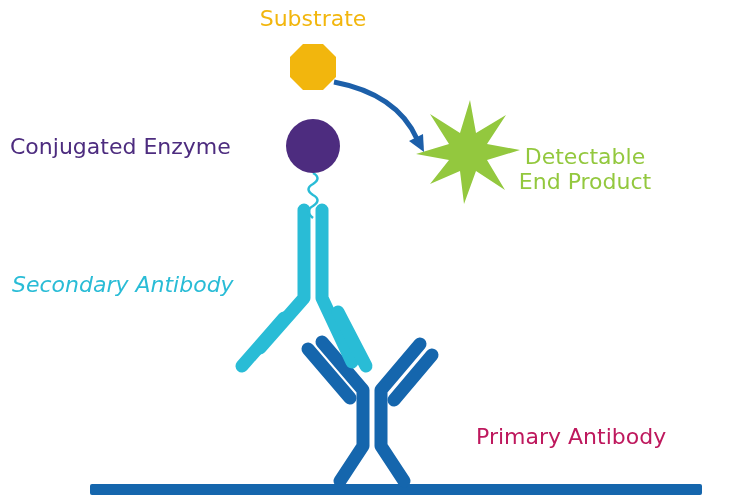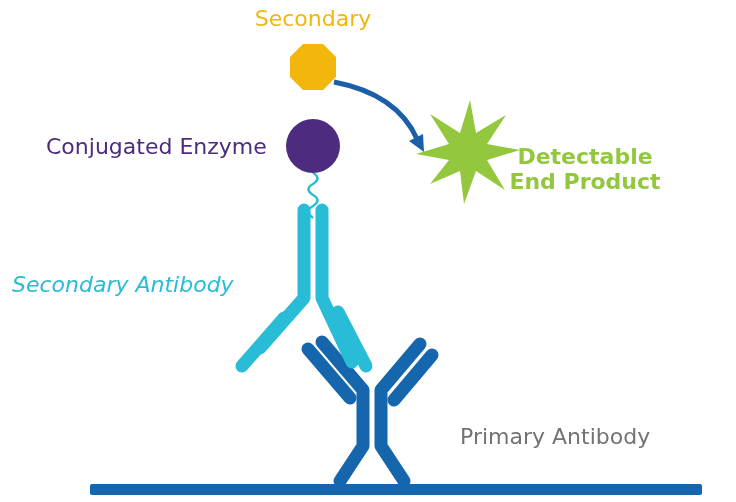--- a/index.html
+++ b/index.html
@@ -50,23 +50,23 @@
     <polygon points="336,77 323,90 303,90 290,77 290,57 303,44 323,44 336,57" fill="#F2B60D"></polygon>
 
     <polygon points="520,150 487,160 505,190 476,171 464,204 460,171 430,184 449,160 416,154 449,144 430,114 460,133 470,100 476,133 506,115 487,144" fill="#93C83E"></polygon>
 
     <g stroke="#1C5FA9">
       <path d="M334,82 Q397,94 417,139" fill="none" stroke-width="5"></path>
       <polygon points="424,152 409,141 423,134" stroke="none" fill="#1C5FA9"></polygon>
     </g>
   </svg>
 
-  <div class="label center" style="left: 200px; top: 6px; width: 226px; color: rgb(242, 182, 13);">Secondary</div>
+  <div class="label center" style="left: 200px; top: 6px; width: 226px; color: rgb(242, 182, 13);">Substrate</div>
 
-  <div class="label" style="left: 10px; top: 134px; color: rgb(77, 44, 127); margin-left: 36px;">Conjugated Enzyme</div>
+  <div class="label" style="left: 10px; top: 134px; color: rgb(77, 44, 127);">Conjugated Enzyme</div>
 
-  <div class="label center" style="left: 500px; top: 144px; width: 170px; color: rgb(147, 200, 62); font-weight: bold;">Detectable
+  <div class="label center" style="left: 500px; top: 144px; width: 170px; color: rgb(147, 200, 62);">Detectable
 End Product</div>
 
   <div class="label" style="left: 12px; top: 272px; color: rgb(41, 188, 214); font-style: italic;">Secondary Antibody</div>
 
-  <div class="label" style="left: 460px; top: 424px; color: #737373; text-align: center;">Primary Antibody</div>
+  <div class="label" style="left: 476px; top: 424px; color: #be185d; text-align: center;">Primary Antibody</div>
 </div>
 
 </body></html>

